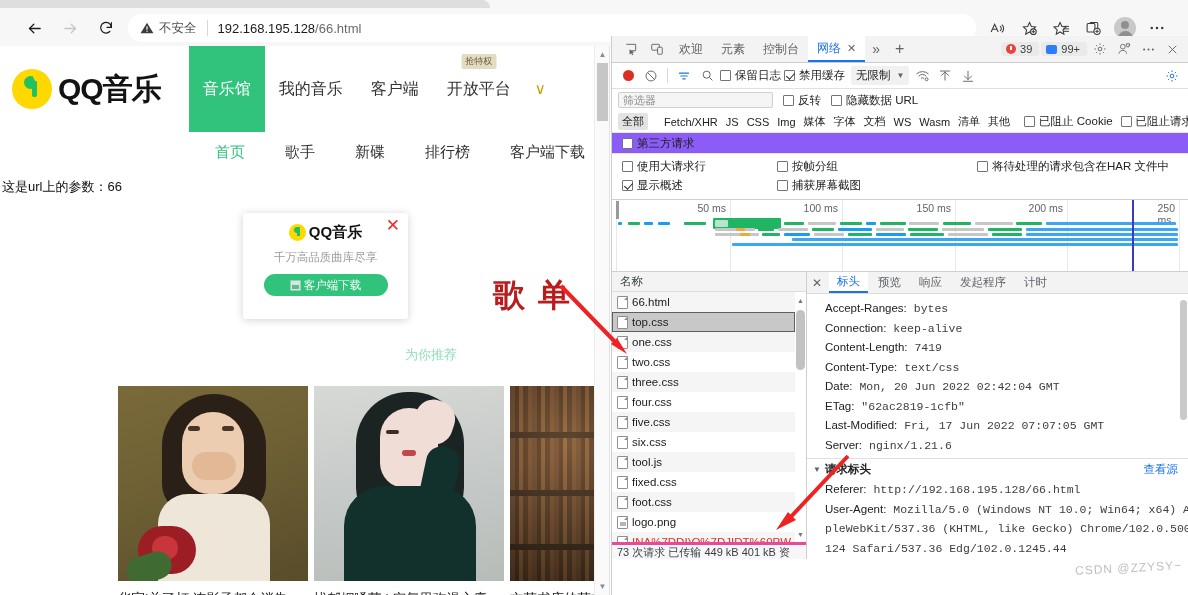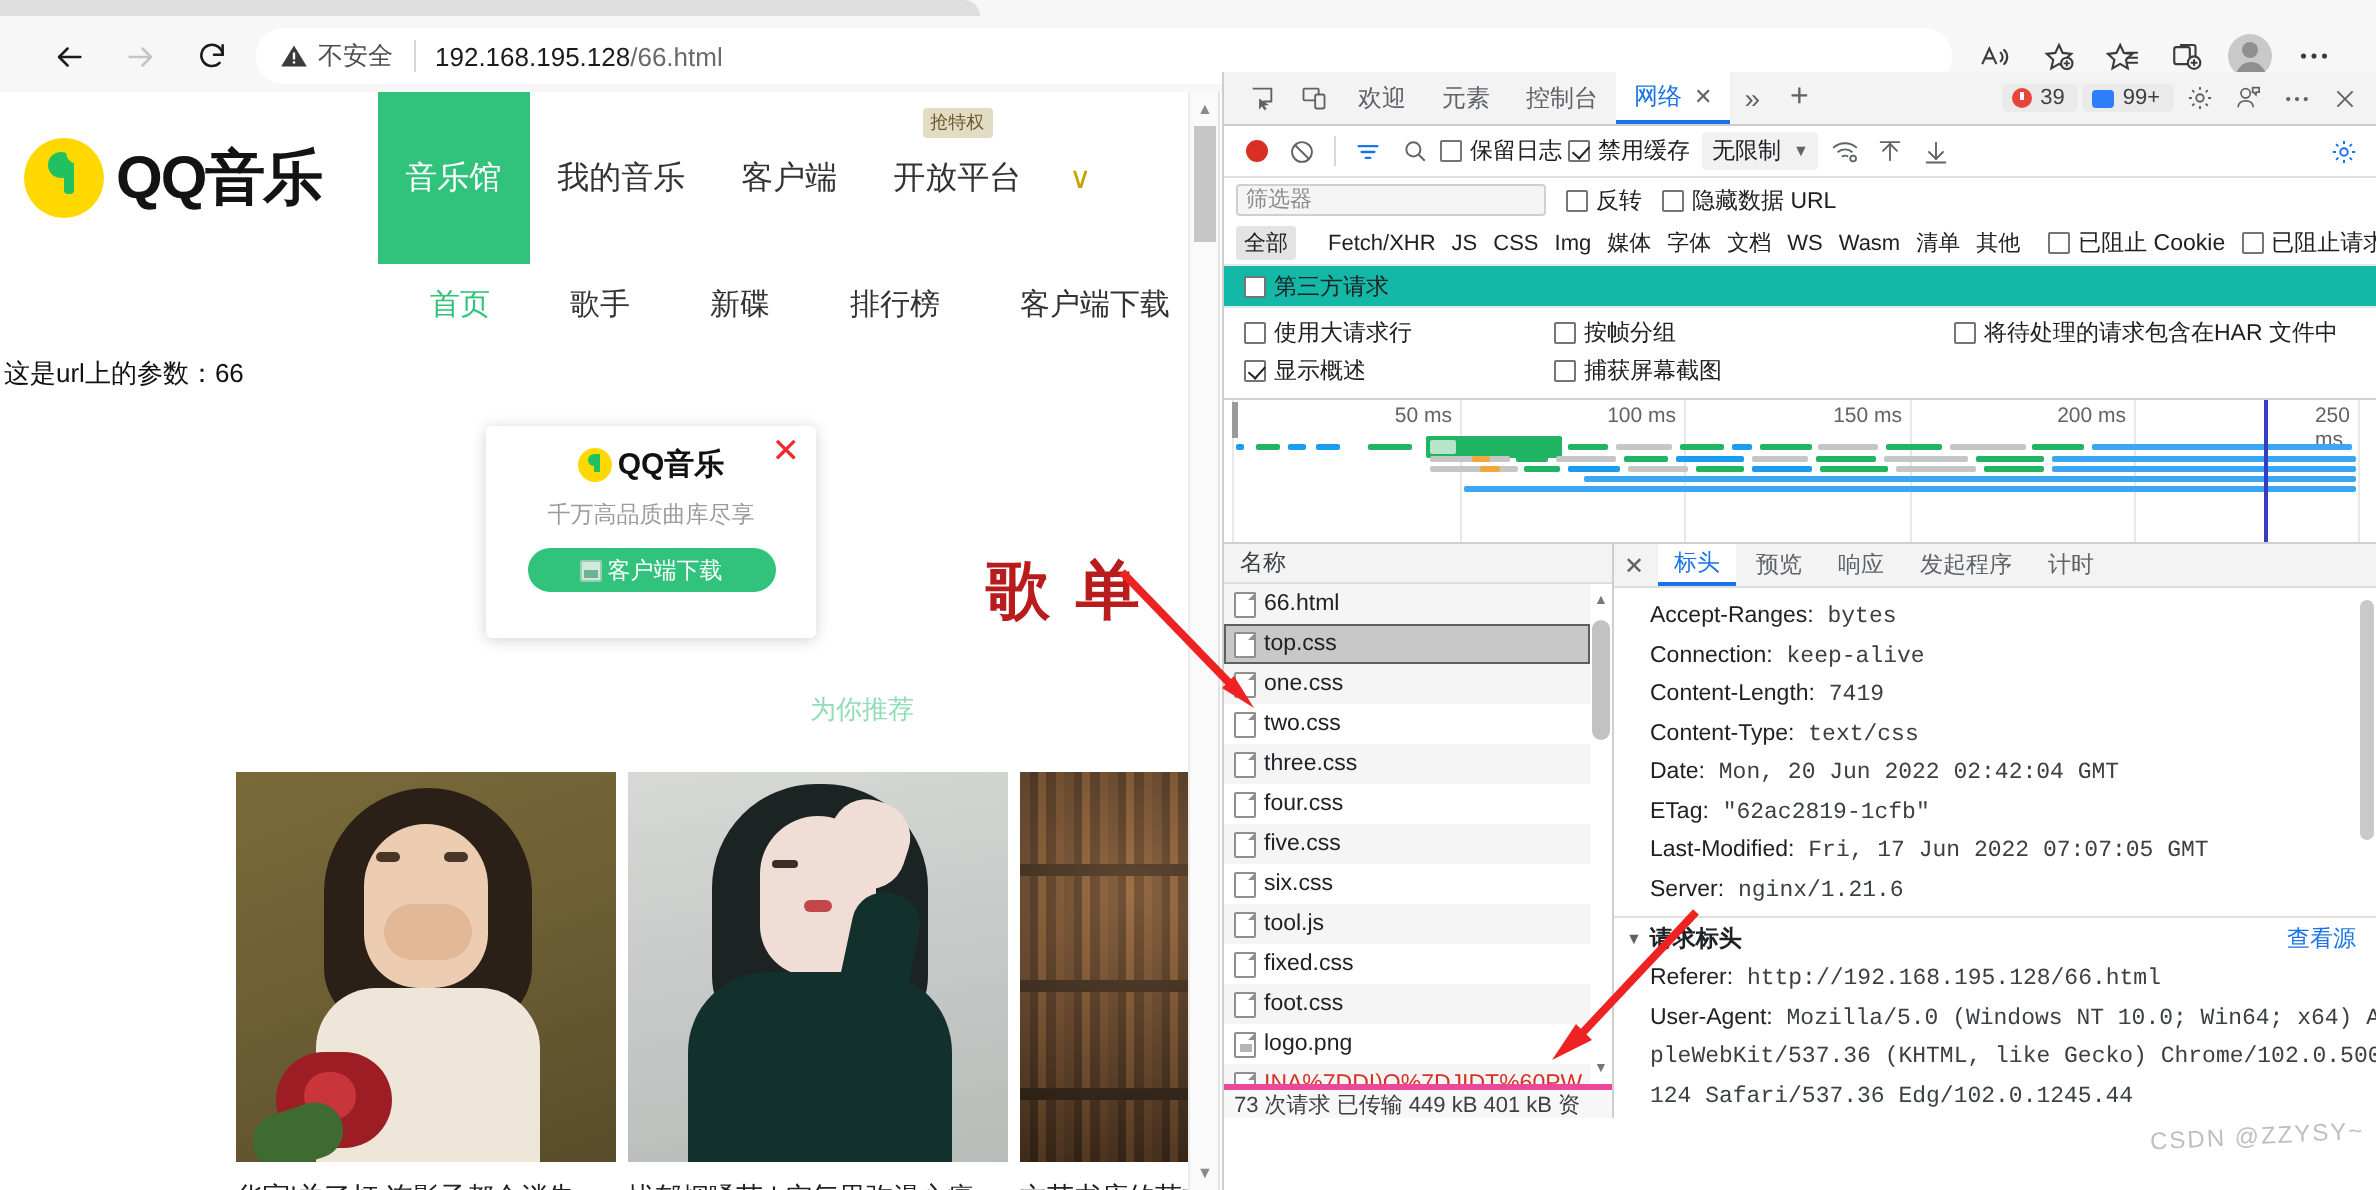--- a/index.html
+++ b/index.html
@@ -124,21 +124,21 @@
 
   .dt-filterbar { height:22px; display:flex; align-items:center; padding:0 6px; gap:10px; background:#fff;}
   .fi { width:155px; height:16px; border:1px solid #cfcfcf; border-radius:2px; background:#f5f5f5;
       font-size:11px; color:#8a8a8a; padding:0 4px; line-height:15px; }
   .dt-typebar { height:22px; display:flex; align-items:center; padding:0 6px; gap:8px; background:#fff;
       border-bottom:1px solid #e6e6e6; overflow:hidden;}
   .ty { font-size:11px; color:#202124; white-space:nowrap; }
   .ty.sel { background:#e3e3e3; border-radius:2px; padding:1px 4px; }
   .typesep { width:1px; height:13px; background:#d8d8d8; }
 
-  .dt-row3 { height:20px; display:flex; align-items:center; padding:0 10px; background:#14b8a6; }
+  .dt-row3 { height:20px; display:flex; align-items:center; padding:0 10px; background:#8b5cf6; }
   .dt-optblock { border-top:1px solid #e6e6e6; border-bottom:1px solid #d0d0d0; padding:3px 10px 4px; background:#fff;}
   .dt-optrow { display:flex; align-items:center; height:19px; }
   .dt-optrow .ck:nth-child(1){ width:155px; }
   .dt-optrow .ck:nth-child(2){ width:200px; }
 
   
   .overview { height:72px; position:relative; border-bottom:1px solid #cfcfcf; background:#fff; overflow:hidden;}
   .ov-ticks { position:absolute; left:0; top:0; width:100%; height:72px; }
   .ov-tick { position:absolute; top:0; width:1px; height:72px; background:#e8e8e8; }
   .ov-lbl { position:absolute; top:2px; font-size:10.5px; color:#5f6368; transform:translateX(-100%); padding-right:4px;}

